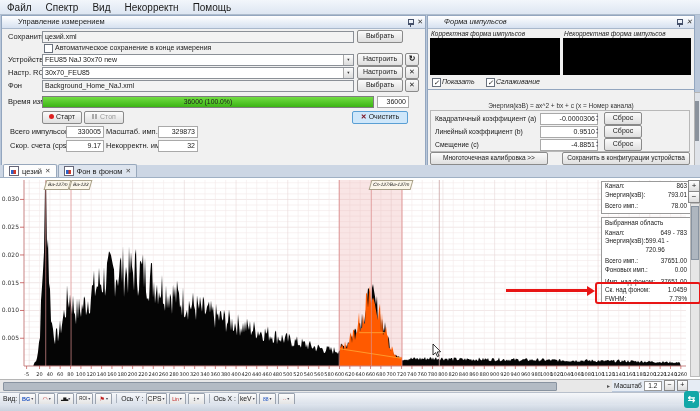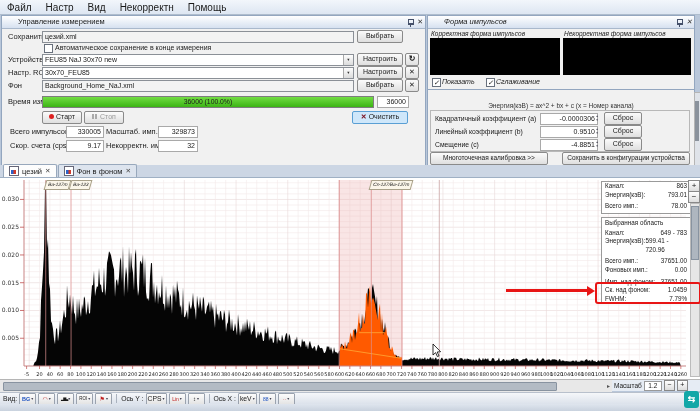--- a/index.html
+++ b/index.html
@@ -81,21 +81,21 @@
   svg text{font-family:"DejaVu Sans",sans-serif;}
   .progress{position:absolute;height:10px;border:1px solid #7d7d7d;background:#eee;}
   .progress .fill{height:100%;width:100%;background:linear-gradient(#72dd44,#3cb414);}
   .progress .ptxt{position:absolute;left:0;top:0;width:100%;text-align:center;font-size:6.8px;line-height:10px;}
 </style>
 </head>
 <body>
 
 <div id="menubar" class="abs">
   <span class="menu-item">Файл</span>
-  <span class="menu-item">Настр</span>
+  <span class="menu-item">Спектр</span>
   <span class="menu-item">Вид</span>
   <span class="menu-item">Некорректн</span>
   <span class="menu-item">Помощь</span>
 </div>
 
 <div class="panel abs" id="meas-panel" style="left:1px;top:15px;width:423px;height:149px;">
   <div class="panel-header">
     <span>Управление измерением</span>
     <span class="hdr-icons">
       <span class="pin"></span>

